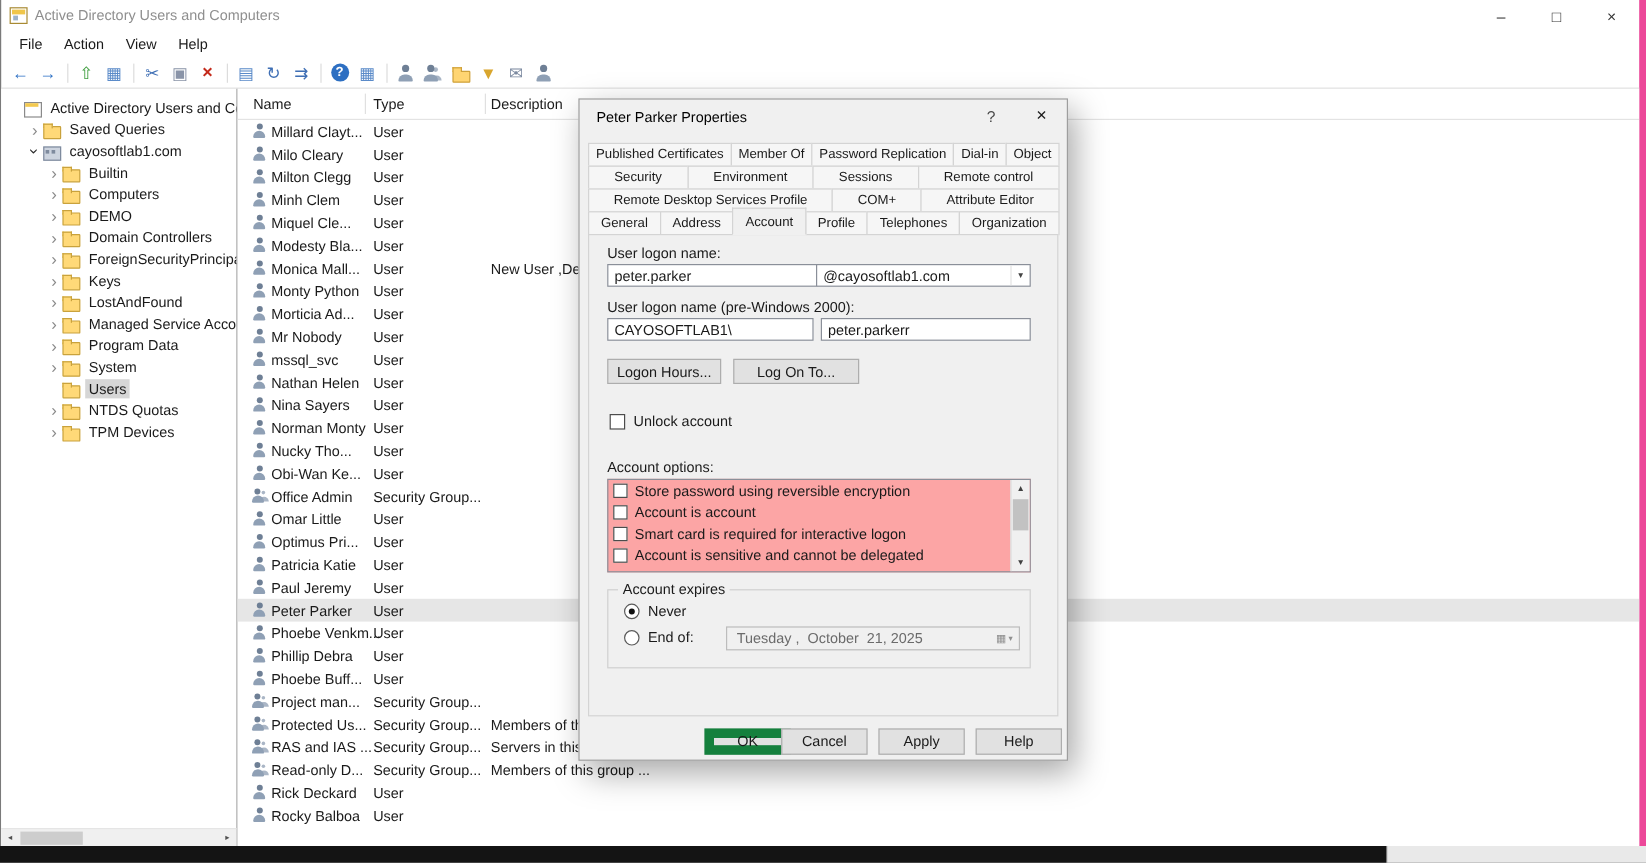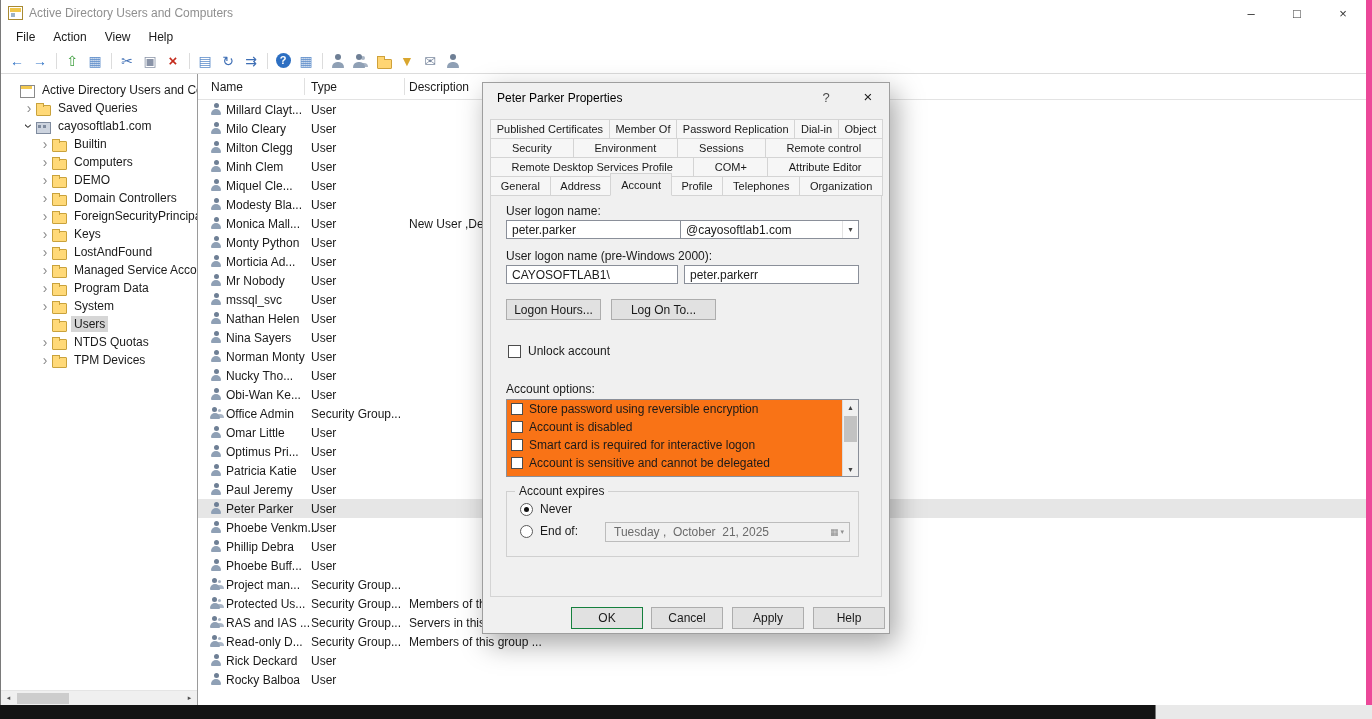--- a/index.html
+++ b/index.html
@@ -133,21 +133,21 @@
                  font-size:8px; color:#444; border-left:1px solid #e3e3e3; }
 
   .btn { background:#e1e1e1; border:1px solid #adadad; display:flex; align-items:center; justify-content:center; }
   .btn-hours   { position:absolute; left:15px; top:103px; width:95px; height:21px; }
   .btn-logonto { position:absolute; left:120px; top:103px; width:105px; height:21px; }
 
   .checkbox { width:13px; height:13px; background:#fff; border:1px solid #4c4c4c; flex:0 0 auto; }
   .chk-row { position:absolute; display:flex; align-items:center; gap:7px; }
   .chk-unlock { left:17px; top:148px; }
 
-  .listbox { position:absolute; left:15px; top:203px; width:353px; height:78px; background:#f97316; border:1px solid #8a8f99; }
+  .listbox { position:absolute; left:15px; top:203px; width:353px; height:78px; background:#fca5a5; border:1px solid #8a8f99; }
   .lb-item { height:18px; display:flex; align-items:center; gap:6px; padding-left:4px; padding-right:18px; white-space:nowrap; overflow:hidden; }
   .lb-item .checkbox { width:12px; height:12px; }
   .vscroll { position:absolute; top:0; right:0; bottom:0; width:16px; background:#f0f0f0; border-left:1px solid #dcdcdc; }
   .vs-arrow { position:absolute; left:0; right:0; height:14px; display:flex; align-items:center; justify-content:center;
               font-size:7px; color:#404040; }
   .vs-up { top:0; } .vs-down { bottom:0; }
   .vs-thumb { position:absolute; left:1px; right:1px; top:16px; height:26px; background:#c2c2c2; }
 
   .groupbox { position:absolute; left:15px; top:295px; width:353px; height:66px; border:1px solid #d0d0d0; }
   .gb-legend { position:absolute; top:-8px; left:8px; background:#f0f0f0; padding:0 4px; }
@@ -157,21 +157,21 @@
   .rr-never { left:13px; top:10px; }
   .rr-endof { left:13px; top:32px; }
   .datefield { position:absolute; left:98px; top:30px; width:245px; height:20px; border:1px solid #bcbcbc;
                background:#f0f0f0; display:flex; align-items:center; padding-left:8px; color:#6b6b6b; white-space:pre; }
   .date-btn { margin-left:auto; width:24px; height:100%; display:flex; align-items:center; justify-content:center;
               gap:2px; color:#8f8f8f; }
   .date-btn .cal { font-size:9px; } .date-btn .dn { font-size:7px; }
 
   .dlg-btn { position:absolute; top:524px; width:72px; height:22px; background:#e1e1e1; border:1px solid #adadad;
              display:flex; align-items:center; justify-content:center; }
-  .b-ok { left:88px; border:1px solid #15803d; }
+  .b-ok { left:104px; border:8px solid #15803d; }
   .b-cancel { left:168px; } .b-apply { left:249px; } .b-help { left:330px; }
 </style>
 </head>
 <body>
 
 <div class="window">
 
   <div class="titlebar">
     <span class="app-icon"></span>
     <span class="title-text">Active Directory Users and Computers</span>
@@ -711,21 +711,21 @@
     <span class="plabel l-options">Account options:</span>
     <div class="listbox">
 
         <div class="lb-item">
           <span class="checkbox"></span>
           <span>Store password using reversible encryption</span>
         </div>
 
         <div class="lb-item">
           <span class="checkbox"></span>
-          <span>Account is disabled</span>
+          <span>Account is account</span>
         </div>
 
         <div class="lb-item">
           <span class="checkbox"></span>
           <span>Smart card is required for interactive logon</span>
         </div>
 
         <div class="lb-item">
           <span class="checkbox"></span>
           <span>Account is sensitive and cannot be delegated</span>

